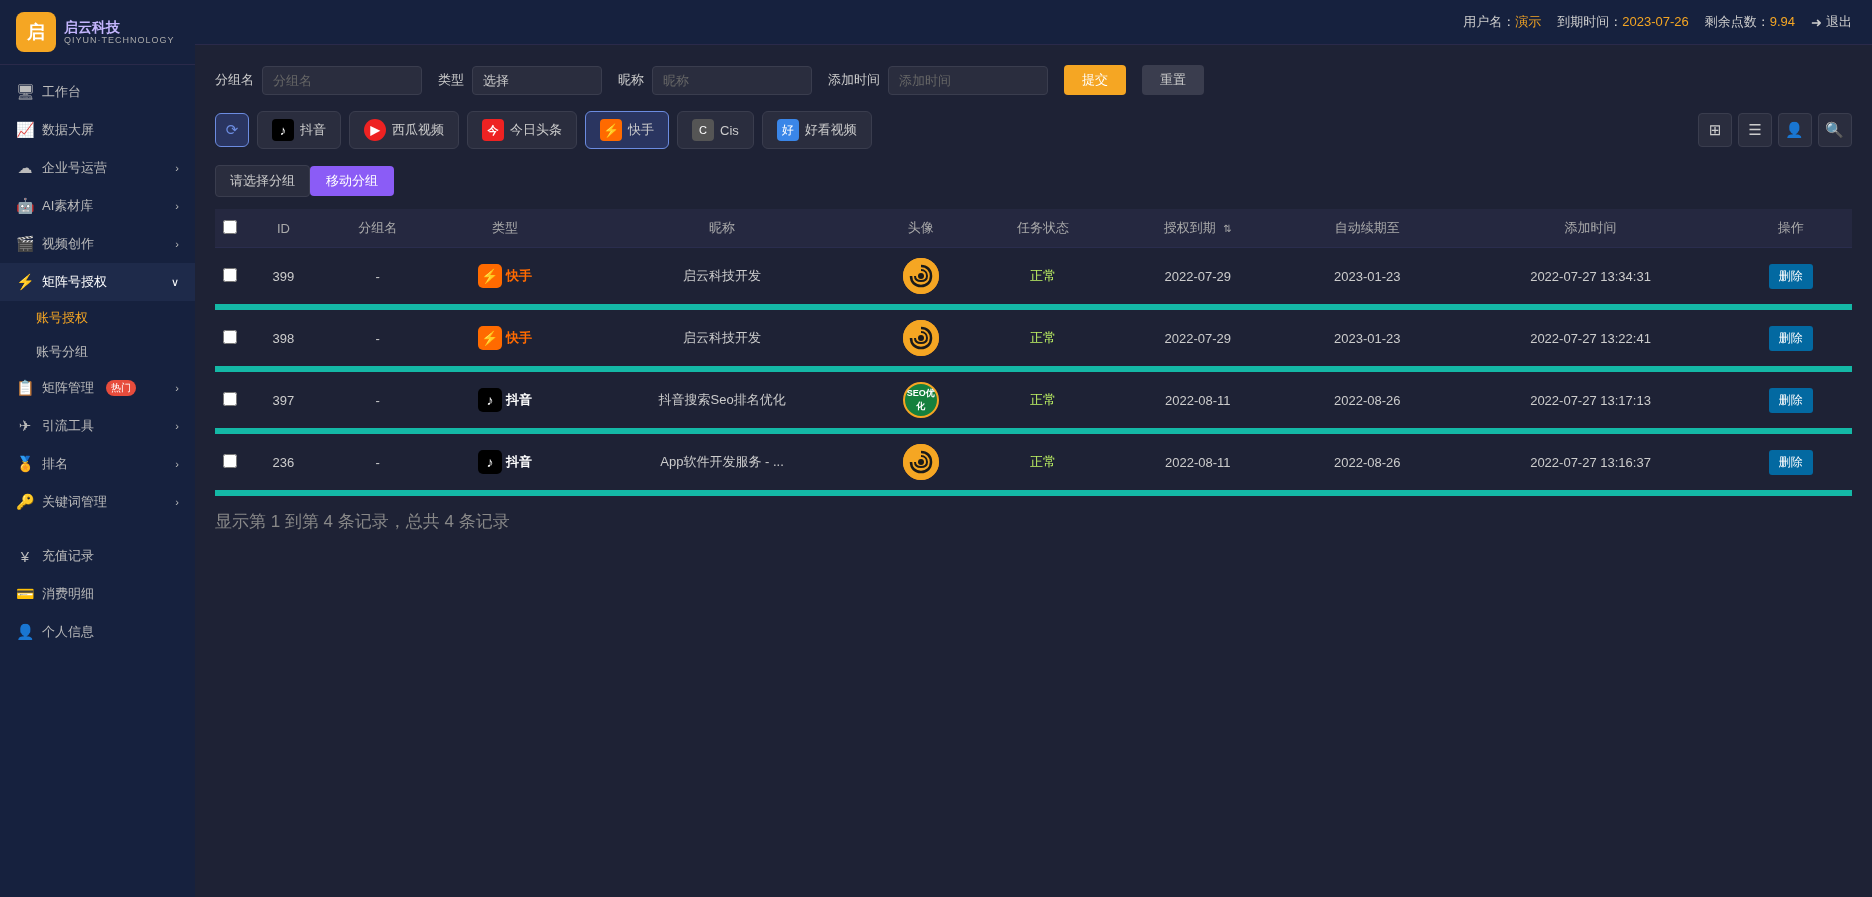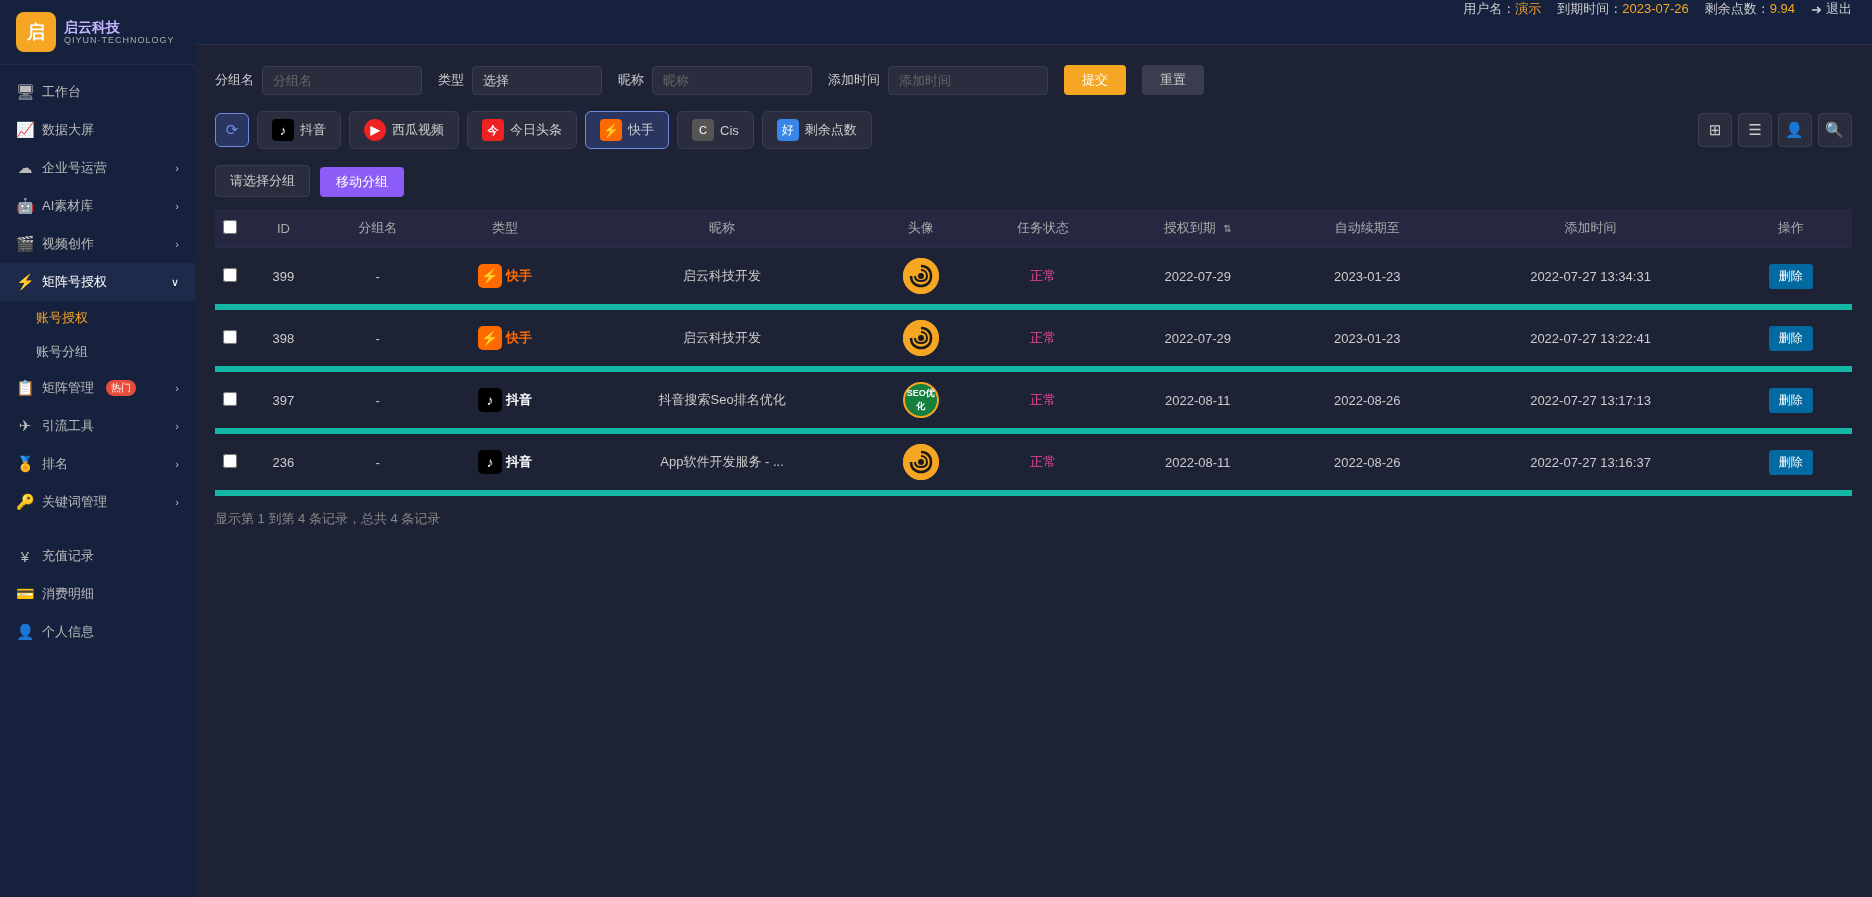--- a/index.html
+++ b/index.html
@@ -14,21 +14,21 @@
     .sidebar-menu { flex: 1; overflow-y: auto; padding: 8px 0; }
     .menu-item { display: flex; align-items: center; padding: 10px 16px; cursor: pointer; color: #bbb; font-size: 13px; gap: 8px; position: relative; }
     .menu-item.active { color: #fff; background: #1e2a4a; }
     .menu-item .arrow { margin-left: auto; font-size: 11px; }
     .menu-item .badge { background: #e74c3c; color: #fff; font-size: 10px; padding: 1px 5px; border-radius: 8px; margin-left: 4px; }
     .submenu-item { padding: 8px 16px 8px 36px; cursor: pointer; color: #bbb; font-size: 13px; }
     .submenu-item.active { color: #f5a623; }
     .menu-icon { width: 18px; text-align: center; font-size: 15px; }
 
     
-    .topbar { background: #16213e; padding: 0 20px; height: 45px; display: flex; align-items: flex-start; justify-content: flex-end; gap: 16px; font-size: 13px; color: #ccc; border-bottom: 1px solid #2a2a4a; }
+    .topbar { background: #16213e; padding: 0 20px; height: 45px; display: flex; align-items: center; justify-content: flex-end; gap: 16px; font-size: 13px; color: #ccc; border-bottom: 1px solid #2a2a4a; }
     .topbar span { color: #ccc; }
     .topbar .highlight { color: #f5a623; }
     .topbar .exit { color: #f5a623; cursor: pointer; display: flex; align-items: center; gap: 4px; }
 
     
     .main-wrapper { flex: 1; display: flex; flex-direction: column; background: #1e2235; overflow: hidden; }
     .main-content { flex: 1; padding: 20px; overflow-y: auto; }
 
     
     .filter-bar { display: flex; align-items: center; gap: 16px; margin-bottom: 16px; flex-wrap: wrap; }
@@ -42,33 +42,33 @@
 
     
     .platform-tabs { display: flex; align-items: center; gap: 8px; margin-bottom: 16px; flex-wrap: wrap; }
     .tab-btn { display: flex; align-items: center; gap: 6px; padding: 7px 14px; border-radius: 6px; border: 1px solid #3a3d4e; background: #2a2d3e; cursor: pointer; color: #ccc; font-size: 13px; }
     .tab-btn.active { border-color: #6c8ce0; background: #2a3560; }
     .tab-refresh { width: 34px; height: 34px; background: #2a3560; border: 1px solid #6c8ce0; border-radius: 6px; display: flex; align-items: center; justify-content: center; cursor: pointer; color: #6c8ce0; font-size: 15px; }
     .tab-right-actions { margin-left: auto; display: flex; gap: 6px; }
     .action-btn { width: 34px; height: 34px; background: #2a2d3e; border: 1px solid #3a3d4e; border-radius: 4px; display: flex; align-items: center; justify-content: center; cursor: pointer; color: #ccc; font-size: 15px; }
 
     
-    .sub-toolbar { display: flex; align-items: flex-end; gap: 10px; margin-bottom: 12px; }
+    .sub-toolbar { display: flex; align-items: center; margin-bottom: 12px; }
     .btn-select-group { background: #2a2d3e; border: 1px solid #3a3d4e; border-radius: 4px; padding: 6px 14px; color: #ccc; font-size: 13px; cursor: pointer; }
     .btn-move { background: #8b5cf6; border: none; border-radius: 4px; padding: 6px 16px; color: #fff; font-size: 13px; cursor: pointer; }
 
     
     .data-table { width: 100%; border-collapse: collapse; }
     .data-table th { background: #252840; color: #aaa; font-weight: normal; padding: 10px 8px; text-align: center; border-bottom: 1px solid #2a2d4e; font-size: 13px; }
     .data-table td { padding: 10px 8px; text-align: center; border-bottom: 6px solid #14b8a6; color: #ccc; font-size: 13px; vertical-align: middle; }
-    .status-normal { color: #ec4899; }
+    .status-normal { color: #bef264; }
     .btn-delete { background: #0369a1; border: none; color: #fff; padding: 4px 10px; border-radius: 3px; cursor: pointer; font-size: 12px; }
     .platform-cell { display: flex; align-items: center; justify-content: center; gap: 4px; }
     .sort-icon { color: #aaa; font-size: 10px; margin-left: 4px; cursor: pointer; }
-    .pagination-info { margin-top: 14px; color: #888; font-size: 13px; }
+    .pagination-info { margin-top: 14px; color: #888; font-size: 17px; }
     .avatar-seo { width: 36px; height: 36px; border-radius: 50%; background: #15803d; border: 2px solid #f5a623; display: inline-flex; align-items: center; justify-content: center; font-size: 9px; color: #fff; font-weight: bold; }
 
     .checkbox-cell { width: 30px; }
     input[type="checkbox"] { accent-color: #3a6fd8; width: 14px; height: 14px; }
   </style>
 </head>
 <body>
 
 <div class="sidebar">
   <div class="sidebar-logo">
@@ -213,21 +213,21 @@
         <span>快手</span>
       </div>
 
       <div class="tab-btn">
         <span style="display:inline-flex;align-items:center;justify-content:center;width:22px;height:22px;background:#555;border-radius:4px;font-size:11px;color:#fff;">C</span>
         <span>Cis</span>
       </div>
 
       <div class="tab-btn">
         <span style="display:inline-flex;align-items:center;justify-content:center;width:22px;height:22px;background:#3a86e8;border-radius:4px;font-size:12px;color:#fff;">好</span>
-        <span>剩余点数</span>
+        <span>好看视频</span>
       </div>
 
       <div class="tab-right-actions">
         <div class="action-btn">
           <span>⊞</span>
         </div>
         <div class="action-btn">
           <span>☰</span>
         </div>
         <div class="action-btn">

